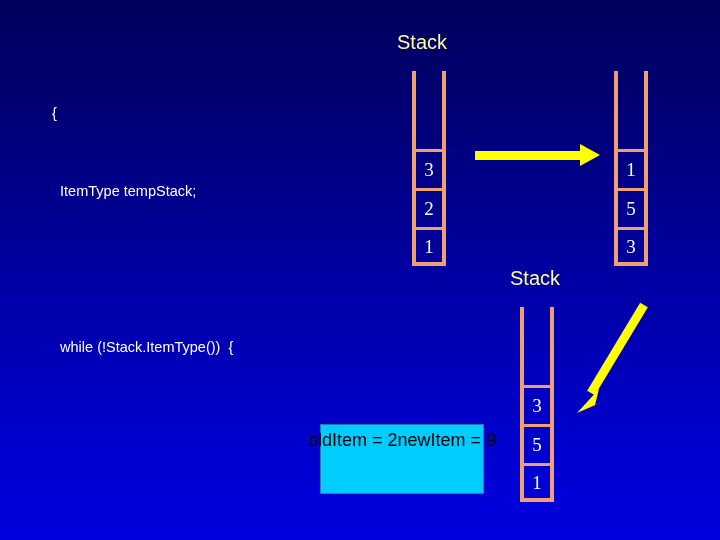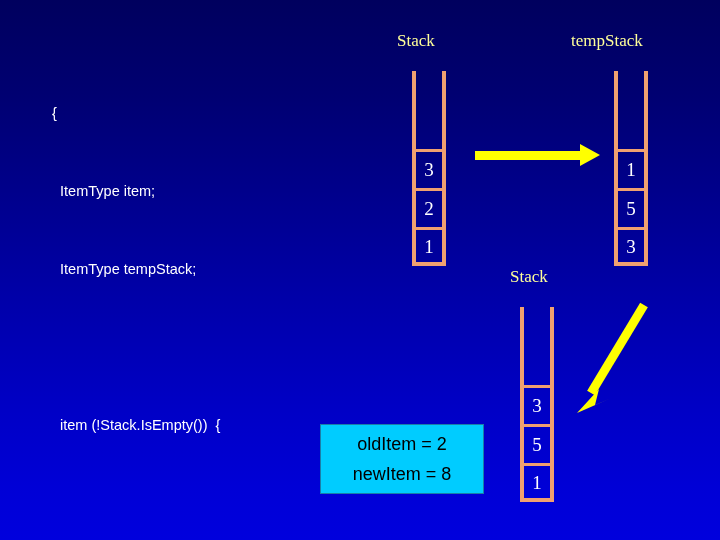--- a/index.html
+++ b/index.html
@@ -38,22 +38,22 @@
     white-space: pre;
     letter-spacing: 0px;
   }
   .code .ln { display: block; height: 26px; }
   .code .blank { display: block; height: 26px; }
 
   
   .stack-title {
     position: absolute;
     color: #ffff99;
-    font-family: Liberation Serif, serif;
-    font-size: 17px;
+    font-family: Liberation Sans, sans-serif;
+    font-size: 20px;
     font-weight: normal;
     white-space: nowrap;
   }
 
   
   .stack {
     position: absolute;
     box-sizing: border-box;
     border-left: 4px solid #f0a070;
     border-right: 4px solid #f0a070;
@@ -103,43 +103,42 @@
   }
   .arrow-d { position: absolute; }
 
   
   .note-box {
     position: absolute;
     background: #00ccff;
     border: 1px solid #1a7fa8;
     color: #000000;
     display: flex;
-    flex-direction: column;
-    align-items: center;
+    flex-direction: row;
+    align-items: flex-start;
     justify-content: center;
   }
   .note-line {
     font-family: "Liberation Sans", sans-serif;
     font-size: 18px;
     line-height: 30px;
     color: #000000;
     white-space: nowrap;
   }
 </style>
 </head>
 <body>
 
 <div id="slide">
 
   <div class="code">
     <span class="ln">{</span>
-    <span class="ln">  ItemType item;</span>
     <span class="ln">  ItemType tempStack;</span>
     <span class="blank"></span>
-    <span class="ln">  item (!Stack.IsEmpty())  {</span>
+    <span class="ln">  while (!Stack.ItemType())  {</span>
     
     
     
     
     
     
     
     
     
     
@@ -148,21 +147,20 @@
   <div class="stack-title" style="left:397px; top:31px;">Stack</div>
 
   <div class="stack" style="left:412px; top:71px; width:34px; height:195px;">
     <div class="cells">
       <div class="cell">3</div>
       <div class="cell">2</div>
       <div class="cell">1</div>
     </div>
   </div>
 
-  <div class="stack-title" style="left:571px; top:31px;">tempStack</div>
 
   <div class="stack" style="left:614px; top:71px; width:34px; height:195px;">
     <div class="cells">
       <div class="cell">1</div>
       <div class="cell">5</div>
       <div class="cell">3</div>
     </div>
   </div>
 
   <div class="arrow-h" style="left:475px; top:155px; width:125px;">
@@ -180,16 +178,16 @@
     </div>
   </div>
 
   <svg class="arrow-d" style="left:565px; top:295px;" width="95" height="125" viewBox="0 0 95 125">
     <line x1="79" y1="10" x2="26" y2="98" stroke="#ffff00" stroke-width="9"></line>
     <polygon points="12,118 34,94 30,110 44,104" fill="#ffff00"></polygon>
   </svg>
 
   <div class="note-box" style="left:320px; top:424px; width:162px; height:68px;">
     <div class="note-line">oldItem = 2</div>
-    <div class="note-line">newItem = 8</div>
+    <div class="note-line">newItem = 9</div>
   </div>
 
 </div>
 
 </body></html>

